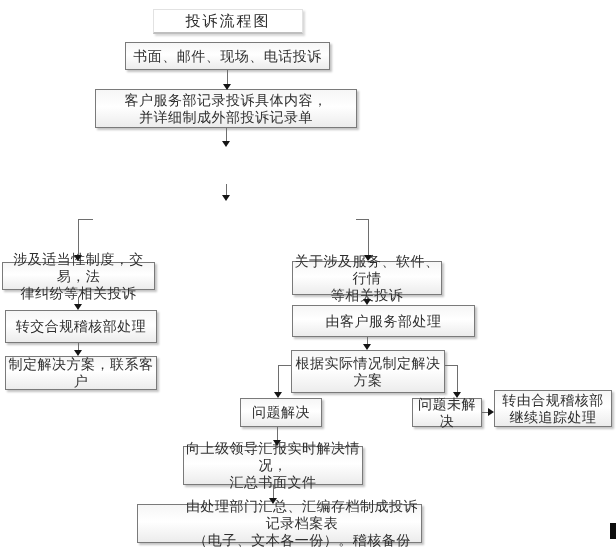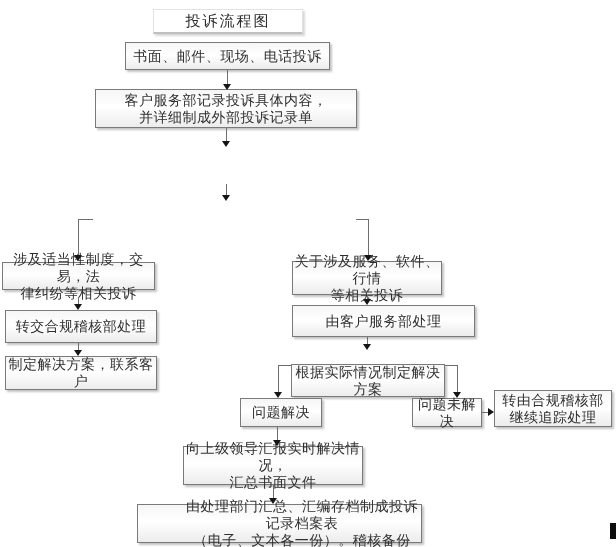--- a/index.html
+++ b/index.html
@@ -69,21 +69,21 @@
 并详细制成外部投诉记录单</div>
 
   <div class="box" style="left:2px; top:262px; width:153px; height:28px;">涉及适当性制度，交易，法
 律纠纷等相关投诉</div>
   <div class="box" style="left:5px; top:310px; width:152px; height:33px;">转交合规稽核部处理</div>
   <div class="box" style="left:5px; top:356px; width:152px; height:34px;">制定解决方案，联系客户</div>
 
   <div class="box" style="left:292px; top:261px; width:150px; height:34px;">关于涉及服务、软件、行情
 等相关投诉</div>
   <div class="box" style="left:292px; top:305px; width:183px; height:32px;">由客户服务部处理</div>
-  <div class="box" style="left:291px; top:364px; width:154px; height:33px;">根据实际情况制定解决方案</div>
+  <div class="box" style="left:291px; top:350px; width:154px; height:43px;">根据实际情况制定解决方案</div>
 
   <div class="box" style="left:240px; top:398px; width:82px; height:29px;">问题解决</div>
   <div class="box" style="left:412px; top:398px; width:70px; height:29px;">问题未解决</div>
   <div class="box" style="left:494px; top:390px; width:118px; height:37px;">转由合规稽核部
 继续追踪处理</div>
 
   <div class="box" style="left:183px; top:446px; width:180px; height:39px;">向上级领导汇报实时解决情况，
 汇总书面文件</div>
   <div class="box" style="left:137px; top:504px; width:285px; height:39px;padding-left:45px;">由处理部门汇总、汇编存档制成投诉记录档案表
 （电子、文本各一份）。稽核备份</div>

